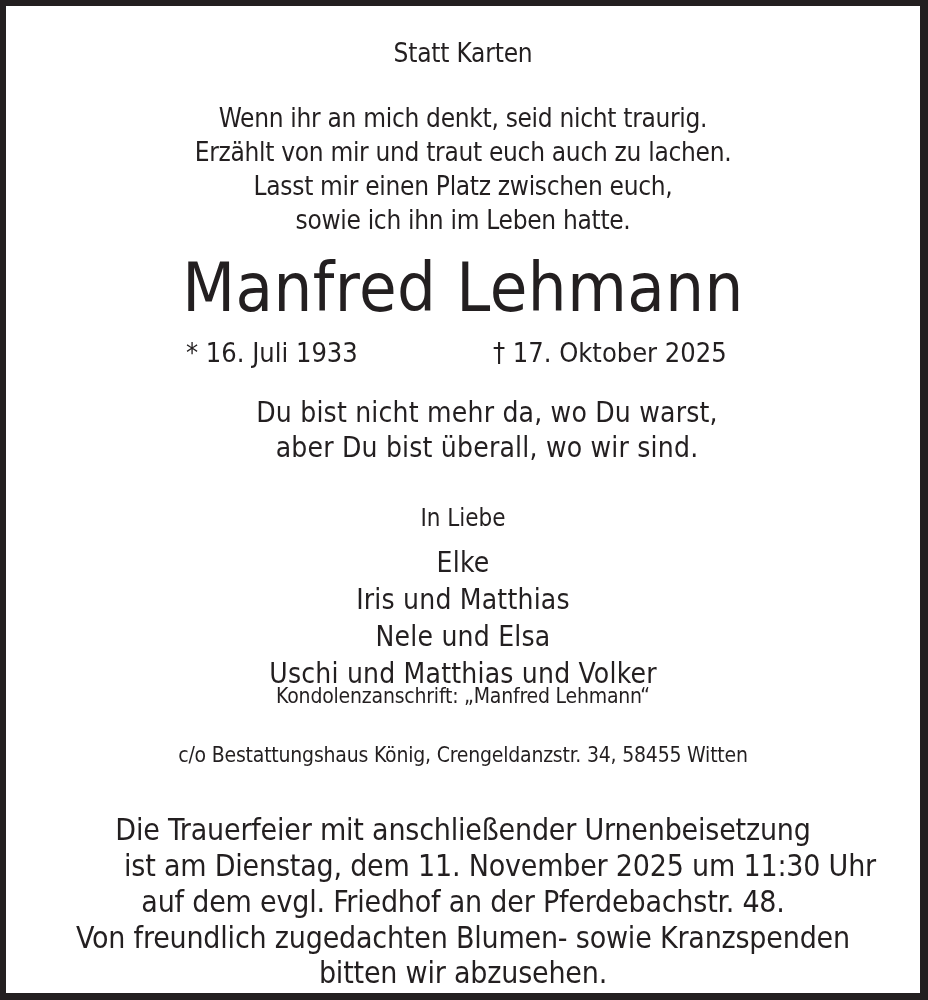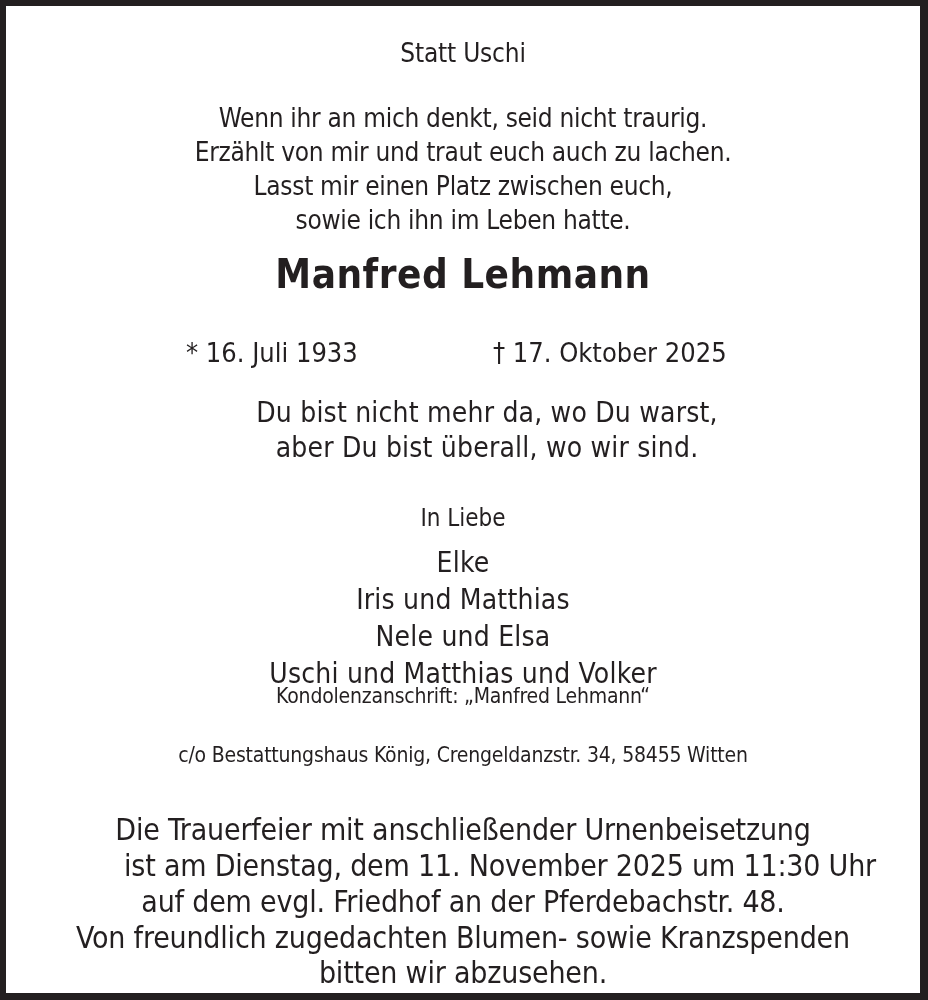--- a/index.html
+++ b/index.html
@@ -33,23 +33,22 @@
     }
     .heading {
       font-size: 26px;
       letter-spacing: -0.2px;
     }
     .poem {
       font-size: 26px;
       letter-spacing: -0.3px;
     }
     .name {
-      font-size: 40px;
+      font-size: 68px;
       letter-spacing: 0.5px;
-      font-weight: bold;
     }
     .dates {
       position: absolute;
       top: 333px;
       font-size: 27px;
       white-space: nowrap;
       line-height: 1;
     }
     .quote {
       font-size: 28px;
@@ -70,21 +69,21 @@
     .service {
       font-size: 30px;
       letter-spacing: -0.2px;
     }
   </style>
 </head>
 <body>
 
 <div class="card">
 
-  <div class="line heading" style="top:34px;">Statt Uschi</div>
+  <div class="line heading" style="top:34px;">Statt Karten</div>
 
   <div>
     <div class="line poem" style="top:99px;">Wenn ihr an mich denkt, seid nicht traurig.</div>
     <div class="line poem" style="top:133px;">Erzählt von mir und traut euch auch zu lachen.</div>
     <div class="line poem" style="top:167px;">Lasst mir einen Platz zwischen euch,</div>
     <div class="line poem" style="top:201px;">sowie ich ihn im Leben hatte.</div>
   </div>
 
   <div class="line name" style="top:248px;">Manfred Lehmann</div>
 

